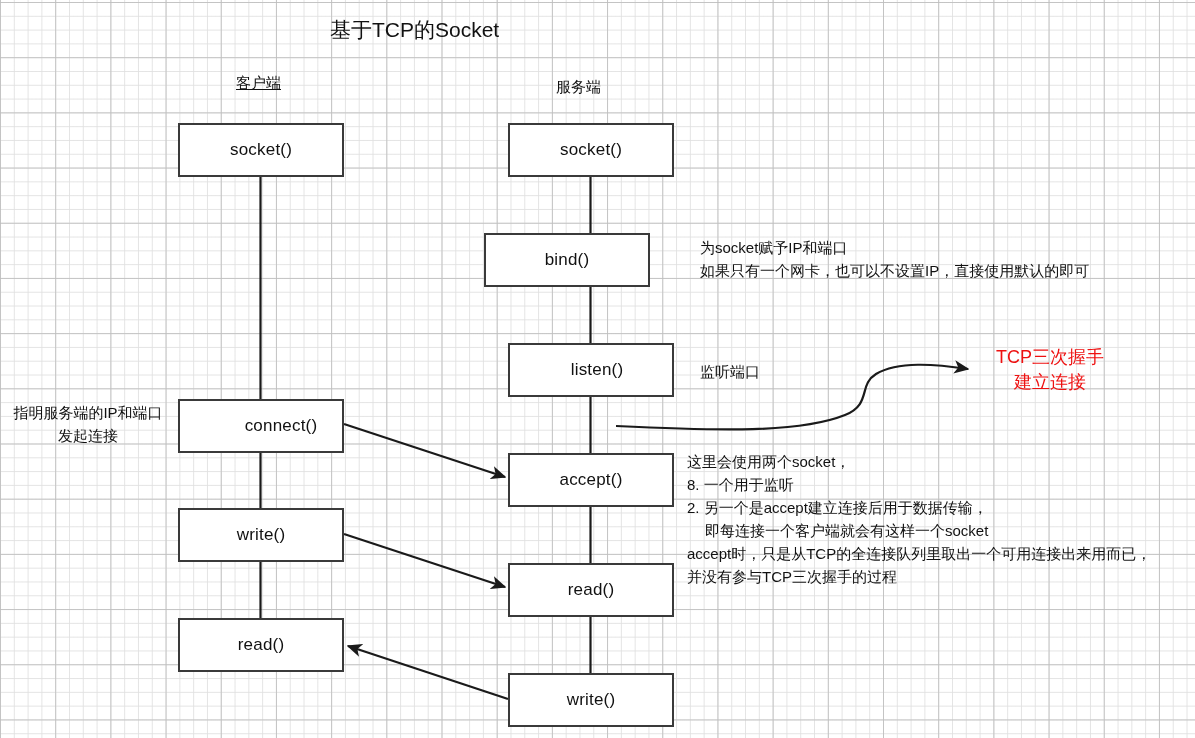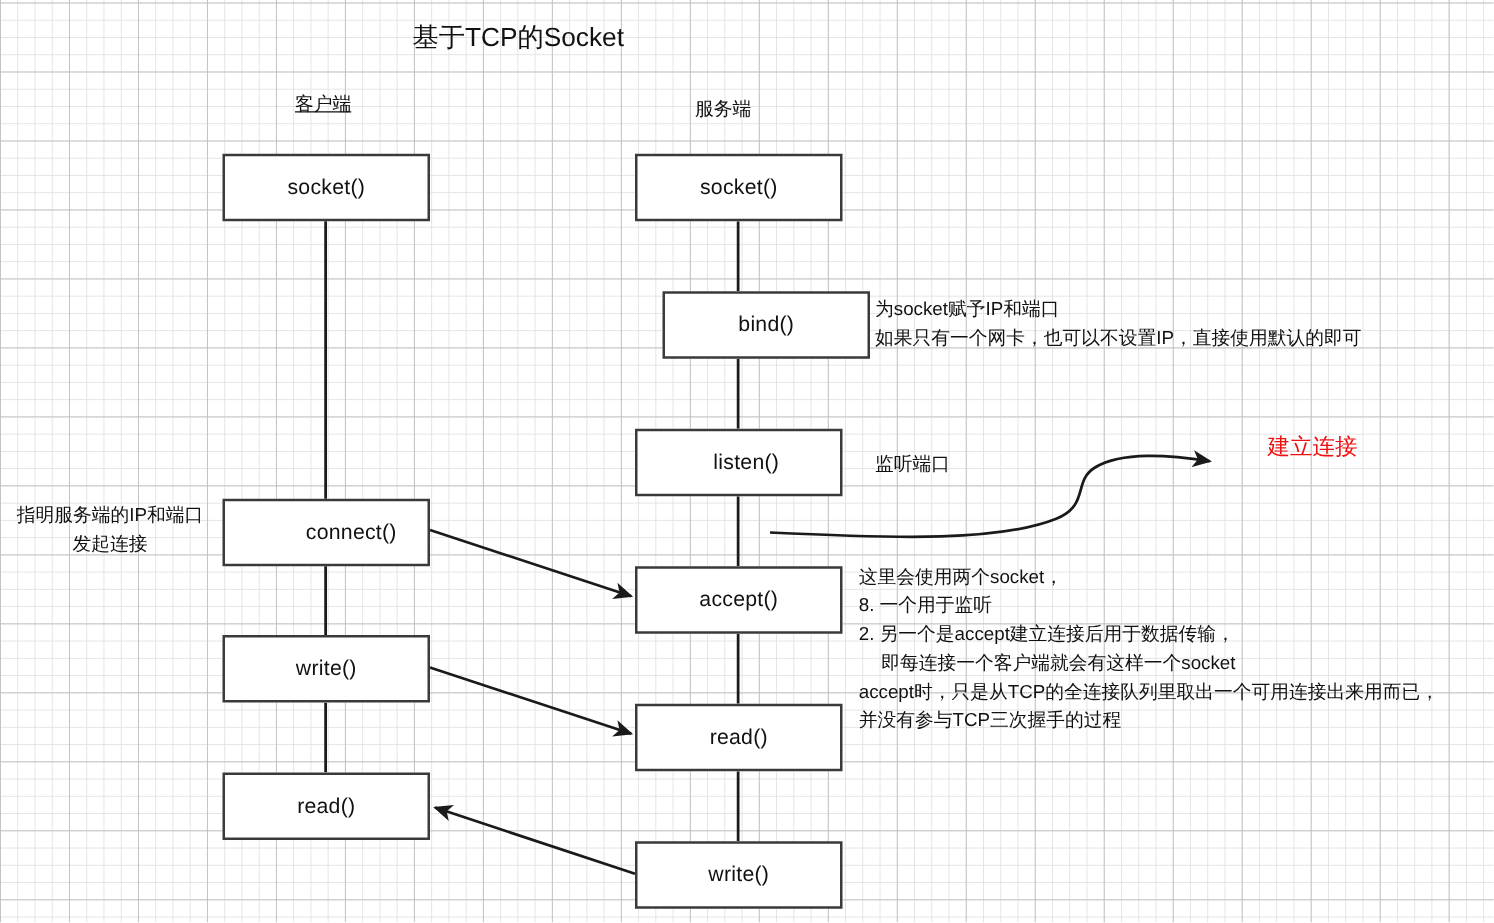--- a/index.html
+++ b/index.html
@@ -116,39 +116,40 @@
 
   <div class="collabel" style="left:236px; top:74px;text-decoration:underline;">客户端</div>
   <div class="collabel" style="left:556px; top:78px;">服务端</div>
 
   <div class="node" style="left:178px; top:123px; width:166px; height:54px;">socket()</div>
   <div class="node" style="left:178px; top:399px; width:166px; height:54px;padding-left:40px;">connect()</div>
   <div class="node" style="left:178px; top:508px; width:166px; height:54px;">write()</div>
   <div class="node" style="left:178px; top:618px; width:166px; height:54px;">read()</div>
 
   <div class="node" style="left:508px; top:123px; width:166px; height:54px;">socket()</div>
-  <div class="node" style="left:530px; top:233px; width:166px; height:54px;text-align:right;">bind()</div>
+  <div class="node" style="left:484px; top:233px; width:166px; height:54px;text-align:right;">bind()</div>
   <div class="node" style="left:508px; top:343px; width:166px; height:54px;padding-left:12px;">listen()</div>
   <div class="node" style="left:508px; top:453px; width:166px; height:54px;">accept()</div>
   <div class="node" style="left:508px; top:563px; width:166px; height:54px;">read()</div>
   <div class="node" style="left:508px; top:673px; width:166px; height:54px;">write()</div>
 
   <div class="note center" style="left:4px; top:401px; width:168px;">
     <div>指明服务端的IP和端口</div>
     <div>发起连接</div>
   </div>
 
   <div class="note" style="left:700px; top:236px;">
     <div>为socket赋予IP和端口</div>
     <div>如果只有一个网卡，也可以不设置IP，直接使用默认的即可</div>
   </div>
 
   <div class="note" style="left:700px; top:360px;">监听端口</div>
 
   <div class="handshake" style="left:975px; top:345px; width:150px;">
+    <div>TCP三次握手</div>
     <div>建立连接</div>
   </div>
 
   <div class="note" style="left:687px; top:450px;">
     <div>这里会使用两个socket，</div>
     <div>8. 一个用于监听</div>
     <div>2. 另一个是accept建立连接后用于数据传输，</div>
     <div>
       <span class="ind"></span><span>即每连接一个客户端就会有这样一个socket</span>
     </div>

